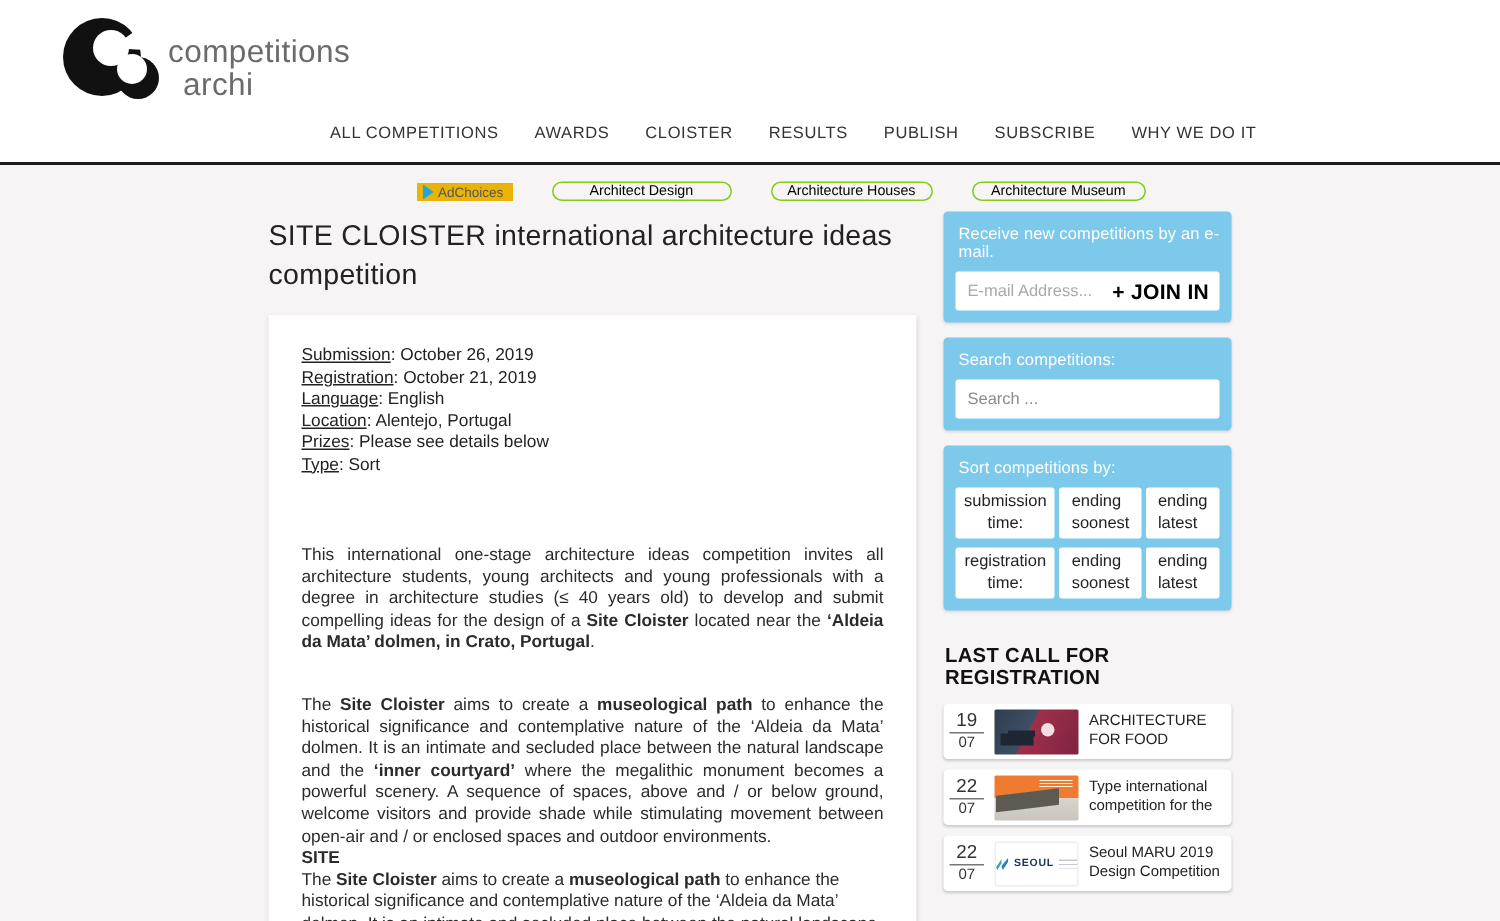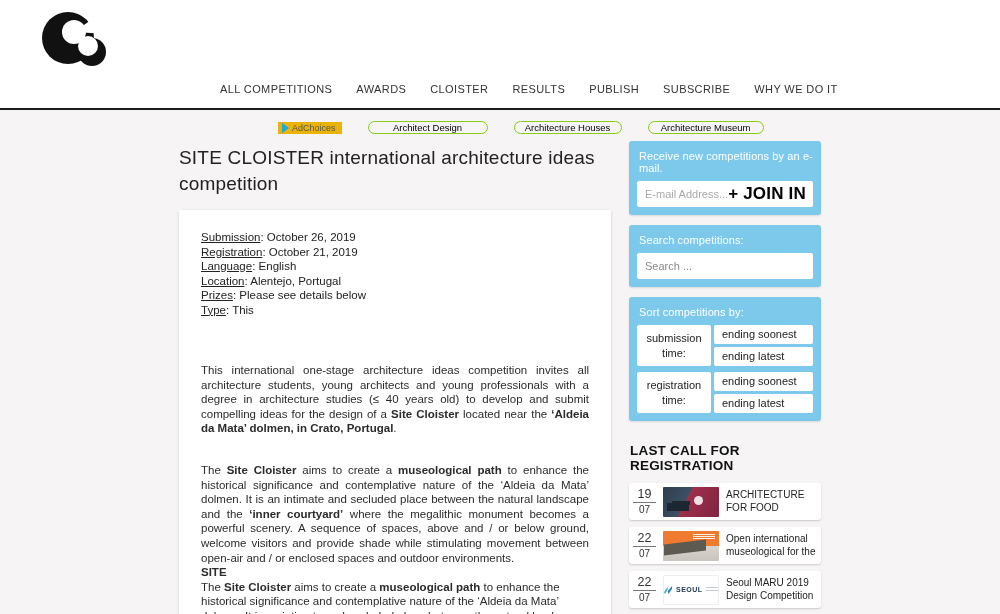--- a/index.html
+++ b/index.html
@@ -37,27 +37,27 @@
   p.just { text-align:justify; }
   p.gap-after { margin-bottom:27px; }
   .subhead.bold { font-weight:700; }
   
   .sidebar { width:192px; }
   .bluebox { background:#7dc9ec; border-radius:3px; padding:8px; margin-bottom:10px; box-shadow:0 1px 2px rgba(0,0,0,.12); }
   .bluebox .caption { color:#fff; font-size:11px; margin:1px 0 7px 2px; letter-spacing:.1px; }
   .email-row { background:#fff; border-radius:2px; display:flex; align-items:center; height:26px; padding:0 7px 0 8px; }
   .email-row input { border:none; outline:none; flex:1; min-width:10px; font-size:11px; color:#666; font-family:inherit; }
   .email-row input::placeholder { color:#a9a9a9; }
-  .join-btn { background:none; border:none; font-family:inherit; font-size:17px; font-weight:700; color:#000; cursor:pointer; white-space:nowrap; letter-spacing:.2px; }
+  .join-btn { background:none; border:none; font-family:inherit; font-size:14px; font-weight:700; color:#000; cursor:pointer; white-space:nowrap; letter-spacing:.2px; }
   .search-inp { width:100%; height:26px; border:none; outline:none; border-radius:2px; padding:0 8px; font-size:11px; color:#333; font-family:inherit; }
   .search-inp::placeholder { color:#8b8b8b; }
   .sort-group { display:flex; gap:3px; margin-top:6px; }
   .sort-label { background:#fff; border-radius:2px; width:74px; display:flex; flex-direction:column; justify-content:center; align-items:center;
                 font-size:11px; color:#222; line-height:15px; }
-  .sort-options { flex:1; display:flex; flex-direction:column; gap:3px; }
+  .sort-options { flex:1; display:flex; flex-direction:row; gap:3px; }
   .sort-opt { background:#fff; border-radius:2px; padding:2px 8px; font-size:11px; color:#222; line-height:15px; cursor:pointer; }
   .lastcall-h { font-size:13.5px; font-weight:600; color:#111; letter-spacing:.2px; margin:22px 0 10px 1px; }
   .lc-item { background:#fff; border-radius:3px; box-shadow:0 1px 2px rgba(0,0,0,.18); padding:3px 5px 3px 4px;
              display:flex; align-items:center; gap:7px; margin-bottom:7px; height:37px; cursor:pointer; }
   .lc-date { width:23px; text-align:center; color:#333; flex:none; }
   .lc-day { font-size:12.5px; line-height:14px; border-bottom:1px solid #777; padding-bottom:1px; }
   .lc-month { font-size:10px; line-height:12px; padding-top:1px; }
   .lc-thumb { width:56px; height:30px; border-radius:1px; flex:none; position:relative; overflow:hidden; }
   .lc-title { font-size:10px; line-height:12.5px; color:#222; flex:1; overflow:hidden; max-height:27px; }
   
@@ -81,20 +81,24 @@
 
   <header>
     <div class="logo">
       <svg width="68" height="64" viewBox="0 0 68 64">
         <circle cx="28" cy="30" r="26" fill="#111"></circle>
         <circle cx="34" cy="24" r="12" fill="#fff"></circle>
         <polygon points="34,24 68,0 68,26" fill="#fff"></polygon>
         <circle cx="52" cy="44" r="14" fill="#111"></circle>
         <circle cx="48" cy="38" r="10" fill="#fff"></circle>
       </svg>
+      <div class="logo-text">
+        <span class="l1">competitions</span>
+        <span class="l2">archi</span>
+      </div>
     </div>
     <nav>
       <a>ALL COMPETITIONS</a>
       <a>AWARDS</a>
       <a>CLOISTER</a>
       <a>RESULTS</a>
       <a>PUBLISH</a>
       <a>SUBSCRIBE</a>
       <a>WHY WE DO IT</a>
     </nav>
@@ -115,21 +119,21 @@
     <div class="left-col">
       <h1>SITE CLOISTER international architecture ideas competition</h1>
 
       <article class="card">
         <div class="details">
           <div><span class="dl">Submission</span><span class="colon">:</span> <span>October 26, 2019</span></div>
           <div><span class="dl">Registration</span><span class="colon">:</span> <span>October 21, 2019</span></div>
           <div><span class="dl">Language</span><span class="colon">:</span> <span>English</span></div>
           <div><span class="dl">Location</span><span class="colon">:</span> <span>Alentejo, Portugal</span></div>
           <div><span class="dl">Prizes</span><span class="colon">:</span> <span>Please see details below</span></div>
-          <div><span class="dl">Type</span><span class="colon">:</span> <span>This</span></div>
+          <div><span class="dl">Type</span><span class="colon">:</span> <span>Sort</span></div>
         </div>
 
         <p class="just gap-after"><span>This international one-stage architecture ideas competition invites all architecture students, young architects and young professionals with a degree in architecture studies (≤ 40 years old) to develop and submit compelling ideas for the design of a </span><b>Site Cloister</b><span> located near the </span><b>‘Aldeia da Mata’ dolmen, in Crato, Portugal</b><span>.</span></p>
         <p class="just"><span>The </span><b>Site Cloister</b><span> aims to create a </span><b>museological path</b><span> to enhance the historical significance and contemplative nature of the ‘Aldeia da Mata’ dolmen. It is an intimate and secluded place between the natural landscape and the </span><b>‘inner courtyard’</b><span> where the megalithic monument becomes a powerful scenery. A sequence of spaces, above and / or below ground, welcome visitors and provide shade while stimulating movement between open-air and / or enclosed spaces and outdoor environments.</span></p>
         <div class="subhead bold">SITE</div>
         <p><span>The </span><b>Site Cloister</b><span> aims to create a </span><b>museological path</b><span> to enhance the historical significance and contemplative nature of the ‘Aldeia da Mata’ dolmen. It is an intimate and secluded place between the natural landscape and the </span></p>
 
       </article>
     </div>
 
@@ -182,21 +186,21 @@
         <div class="lc-thumb thumb-food"></div>
         <div class="lc-title">ARCHITECTURE FOR FOOD</div>
       </div>
 
       <div class="lc-item">
         <div class="lc-date">
           <div class="lc-day">22</div>
           <div class="lc-month">07</div>
         </div>
         <div class="lc-thumb thumb-orange"></div>
-        <div class="lc-title">Open international museological for the</div>
+        <div class="lc-title">Type international competition for the</div>
       </div>
 
       <div class="lc-item">
         <div class="lc-date">
           <div class="lc-day">22</div>
           <div class="lc-month">07</div>
         </div>
         <div class="lc-thumb thumb-seoul">
           <svg class="seoul-mark" viewBox="0 0 10 9">
             <polygon points="0,7 4,1 4,4 1,9" fill="#3aa7b8"></polygon>

